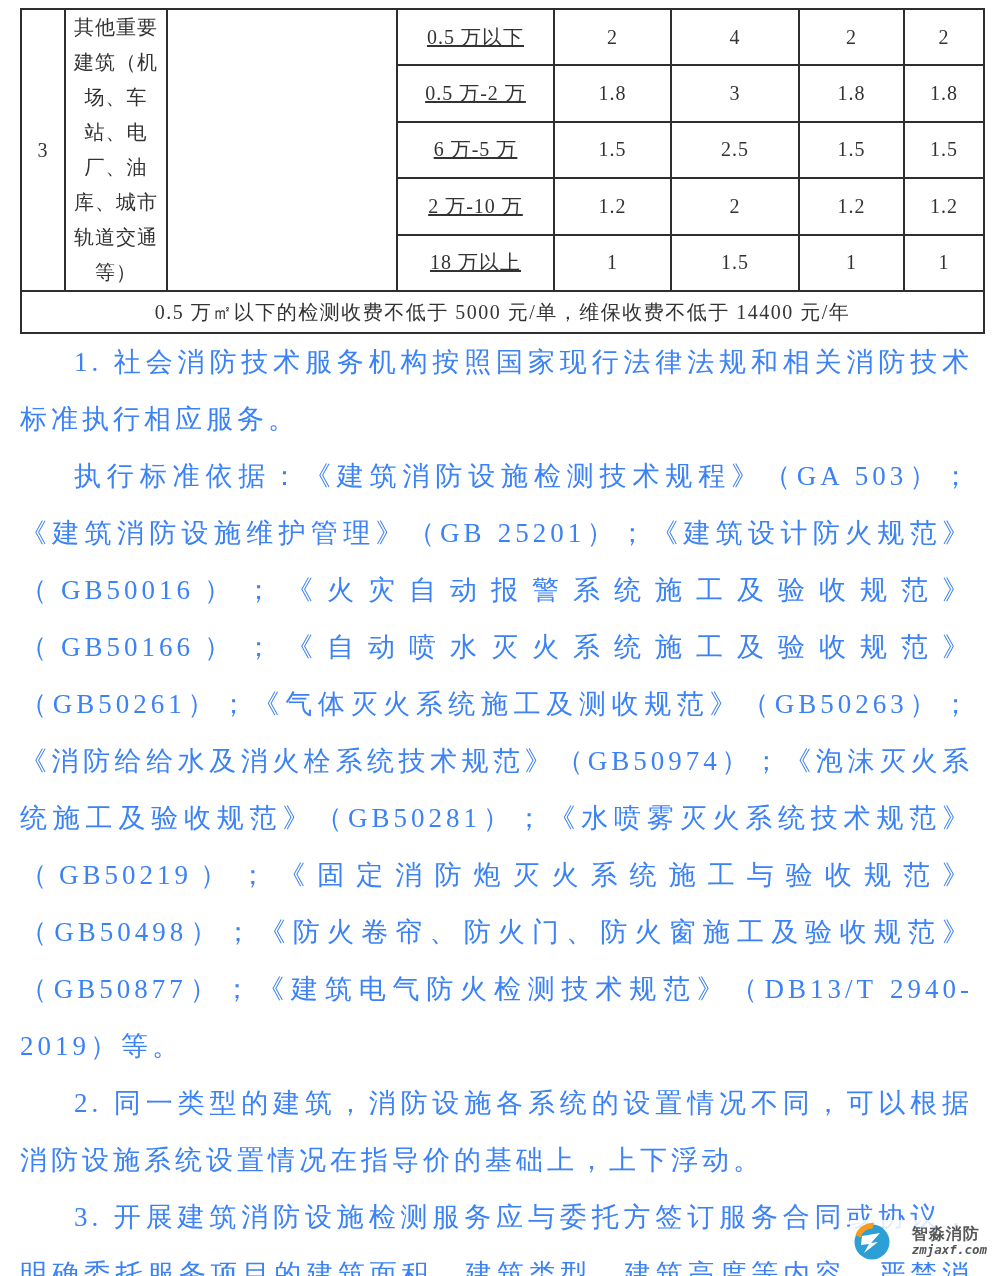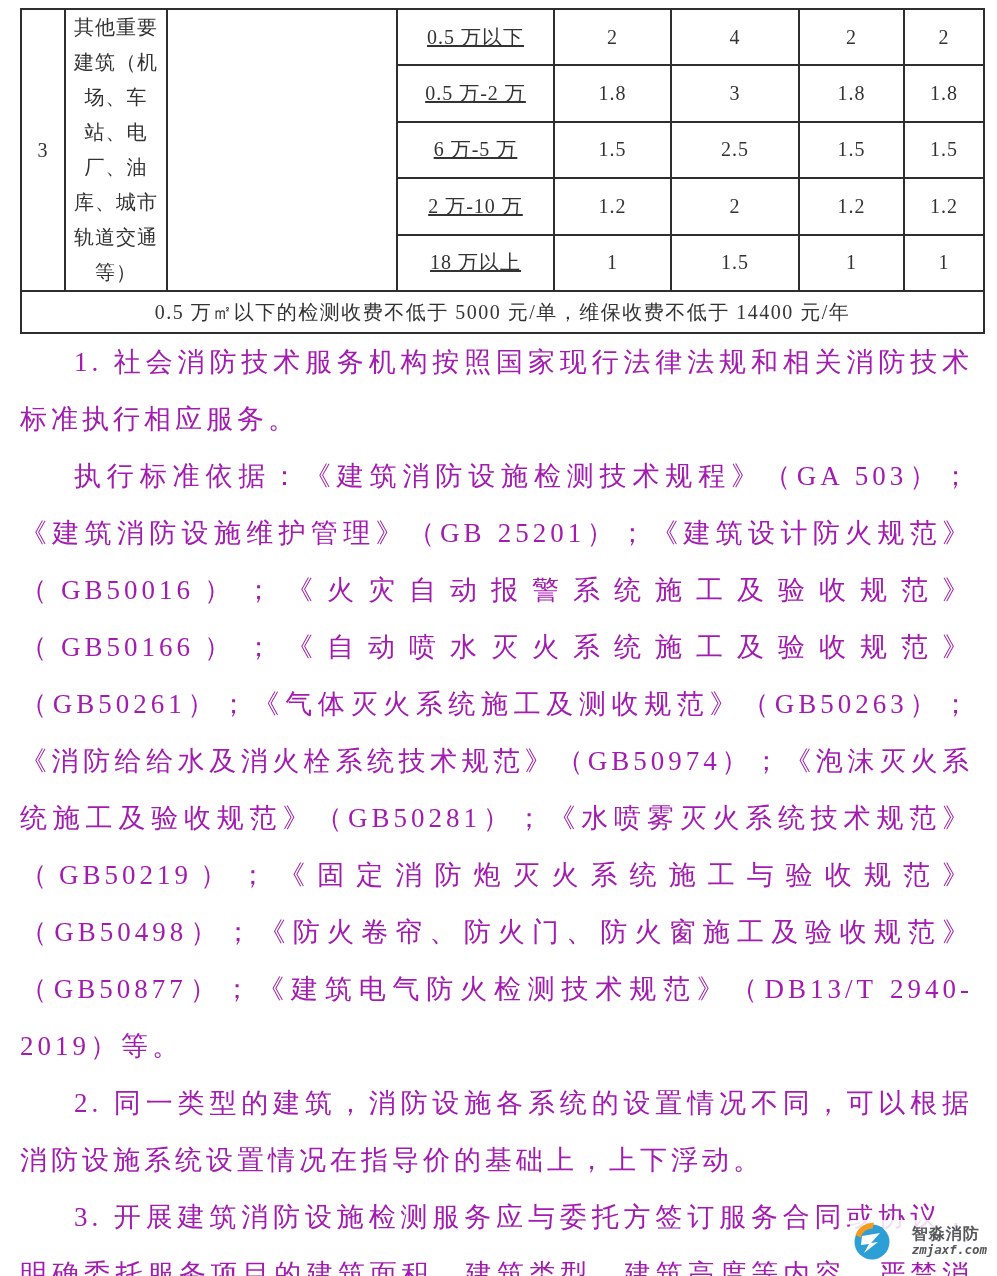--- a/index.html
+++ b/index.html
@@ -60,21 +60,21 @@
     letter-spacing: 4px;
   }
   .doc-paragraph {
     margin: 0;
     font-size: 27px;
     line-height: 57px;
     letter-spacing: 4px;
     text-indent: 2em;
     text-align: justify;
     text-justify: inter-character;
-    color: #a21caf;
+    color: #3b82f6;
     width: 953px;
   }
 
   
   .brand {
     position: absolute;
     right: 8px;
     bottom: 14px;
     display: flex;
     align-items: center;

